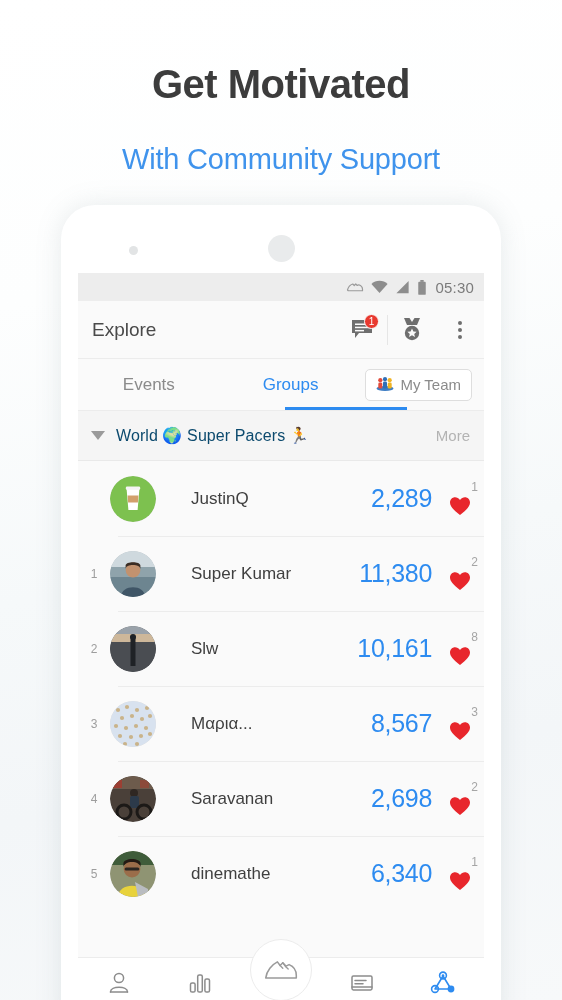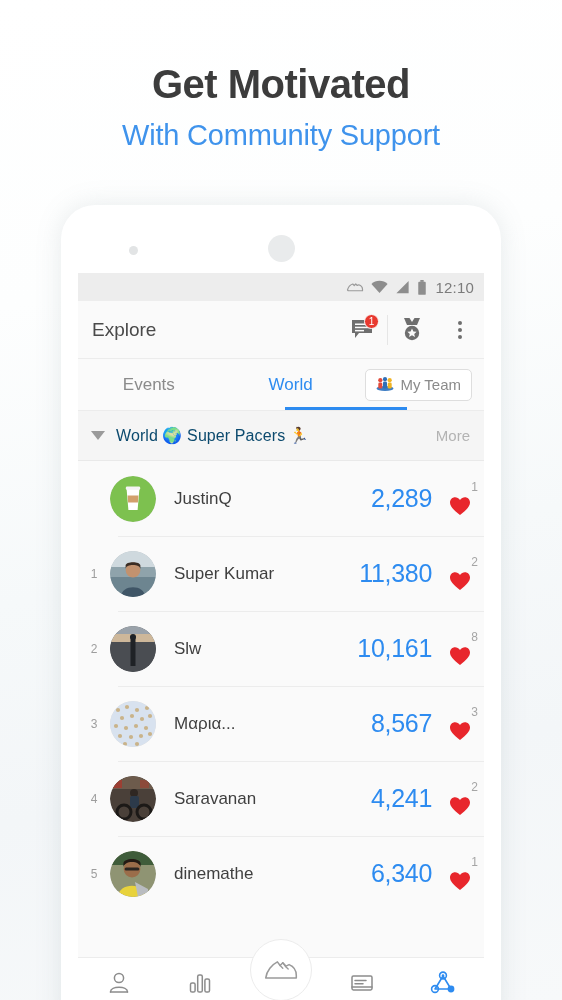--- a/index.html
+++ b/index.html
@@ -10,21 +10,21 @@
     position:relative; overflow:hidden;
   }
 
   
   .promo { position:absolute; top:4px; left:0; width:562px; text-align:center; }
   .promo-title {
     margin-top:58px; font-size:40px; font-weight:bold; color:#3c3c3c;
     letter-spacing:-0.5px;
   }
   .promo-sub {
-    margin-top:12px; font-size:29px; color:#3f93ec; font-weight:normal;
+    margin-top:36px; font-size:29px; color:#3f93ec; font-weight:normal;
     letter-spacing:-0.2px;
   }
 
   
   .phone {
     position:absolute; left:61px; top:205px; width:440px; height:820px;
     background:#ffffff; border-radius:34px 34px 0 0;
     box-shadow:0 0 26px rgba(120,135,145,0.17);
   }
   .phone-topbar { height:68px; position:relative; }
@@ -105,21 +105,21 @@
     height:75px; background:#fafafa; display:flex; align-items:center; position:relative;
   }
   .row + .row::before {
     content:""; position:absolute; left:40px; right:0; top:0; height:1px; background:#ececec;
   }
   .rank { width:32px; text-align:center; font-size:12px; color:#9d9d9d; }
   .avatar {
     width:46px; height:46px; border-radius:50%; overflow:hidden; flex:none;
     position:relative; background:#ddd;
   }
-  .uname { flex:1; padding-left:18px; }
+  .uname { flex:1; padding-left:18px;margin-left:17px; }
   .uname .n { font-size:17px; color:#3f3f3f; line-height:1.25; }
   .uname .sub { font-size:14px; color:#8f8f8f; line-height:1.3; }
   .steps { font-size:25px; color:#2d8bf0; text-align:right; letter-spacing:-0.3px; }
   .hearts {
     width:52px; display:flex; flex-direction:column; align-items:center; gap:0px;
     padding-left:4px;
   }
   .hearts .cnt { font-size:12px; color:#a5a5a5; line-height:1; margin-bottom:3px; align-self:flex-end; padding-right:6px;}
 
   
@@ -163,21 +163,21 @@
       <svg class="sb-icon" width="17" height="14" viewBox="0 0 20 16">
         <path d="M10 15 L0.5 4.5 C3 2 6.4 0.7 10 0.7 C13.6 0.7 17 2 19.5 4.5 Z" fill="#8d8d8d"></path>
       </svg>
       <svg class="sb-icon" width="15" height="14" viewBox="0 0 16 16">
         <path d="M15 1 L15 15 L1 15 Z" fill="#8d8d8d"></path>
       </svg>
       <svg class="sb-icon" width="10" height="15" viewBox="0 0 10 16">
         <rect x="3.2" y="0" width="3.6" height="2" fill="#8d8d8d"></rect>
         <rect x="1" y="1.8" width="8" height="14" rx="1" fill="#8d8d8d"></rect>
       </svg>
-      <span class="sb-time">12:10</span>
+      <span class="sb-time">05:30</span>
     </div>
 
     <div class="appbar">
       <div class="appbar-title">Explore</div>
       <div class="appbar-actions">
         <div class="act">
           <svg width="24" height="23" viewBox="0 0 24 23">
             <path d="M1 2 H21 V15 H8 L4 20 V15 H1 Z" fill="#6e6e6e"></path>
             <rect x="4" y="5.5" width="14" height="1.5" fill="#fafafa"></rect>
             <rect x="4" y="8.7" width="14" height="1.5" fill="#fafafa"></rect>
@@ -199,21 +199,21 @@
               <i></i>
               <i></i>
               <i></i>
             </span>
         </div>
       </div>
     </div>
 
     <div class="tabs">
       <div class="tab">Events</div>
-      <div class="tab active">World</div>
+      <div class="tab active">Groups</div>
       <div class="myteam">
         <svg width="18" height="15" viewBox="0 0 18 15">
           <ellipse cx="9" cy="11.5" rx="8.5" ry="2.6" fill="#3d7dc4"></ellipse>
           <circle cx="4.3" cy="3.2" r="2.1" fill="#e24b3b"></circle>
           <rect x="2.3" y="5.6" width="4" height="6" rx="1.4" fill="#e24b3b"></rect>
           <circle cx="9" cy="2.2" r="2.1" fill="#2f6fb8"></circle>
           <rect x="7" y="4.6" width="4" height="7" rx="1.4" fill="#2f6fb8"></rect>
           <circle cx="13.7" cy="3.2" r="2.1" fill="#f0b323"></circle>
           <rect x="11.7" y="5.6" width="4" height="6" rx="1.4" fill="#f0b323"></rect>
         </svg>
@@ -376,21 +376,21 @@
             <circle cx="24" cy="17" r="4" fill="#2f2722"></circle>
             <rect x="20" y="20" width="9" height="12" rx="2" fill="#2c3a4a"></rect>
             <circle cx="14" cy="36" r="7" fill="none" stroke="#1c1917" stroke-width="3"></circle>
             <circle cx="34" cy="36" r="7" fill="none" stroke="#1c1917" stroke-width="3"></circle>
           </g>
         </svg>
       </span>
       <span class="uname">
         <span class="n" style="display:block">Saravanan</span>
       </span>
-      <span class="steps">4,241</span>
+      <span class="steps">2,698</span>
       <span class="hearts">
         <span class="cnt">2</span>
         <svg width="22" height="20" viewBox="0 0 22 20">
           <path d="M11 19 C4 13.5 1 10.3 1 6.6 C1 3.5 3.3 1.3 6.1 1.3 C7.9 1.3 9.7 2.3 11 4 C12.3 2.3 14.1 1.3 15.9 1.3 C18.7 1.3 21 3.5 21 6.6 C21 10.3 18 13.5 11 19 Z" fill="#e8262c"></path>
         </svg>
       </span>
     </div>
 
     <div class="row">
       <span class="rank">5</span>

